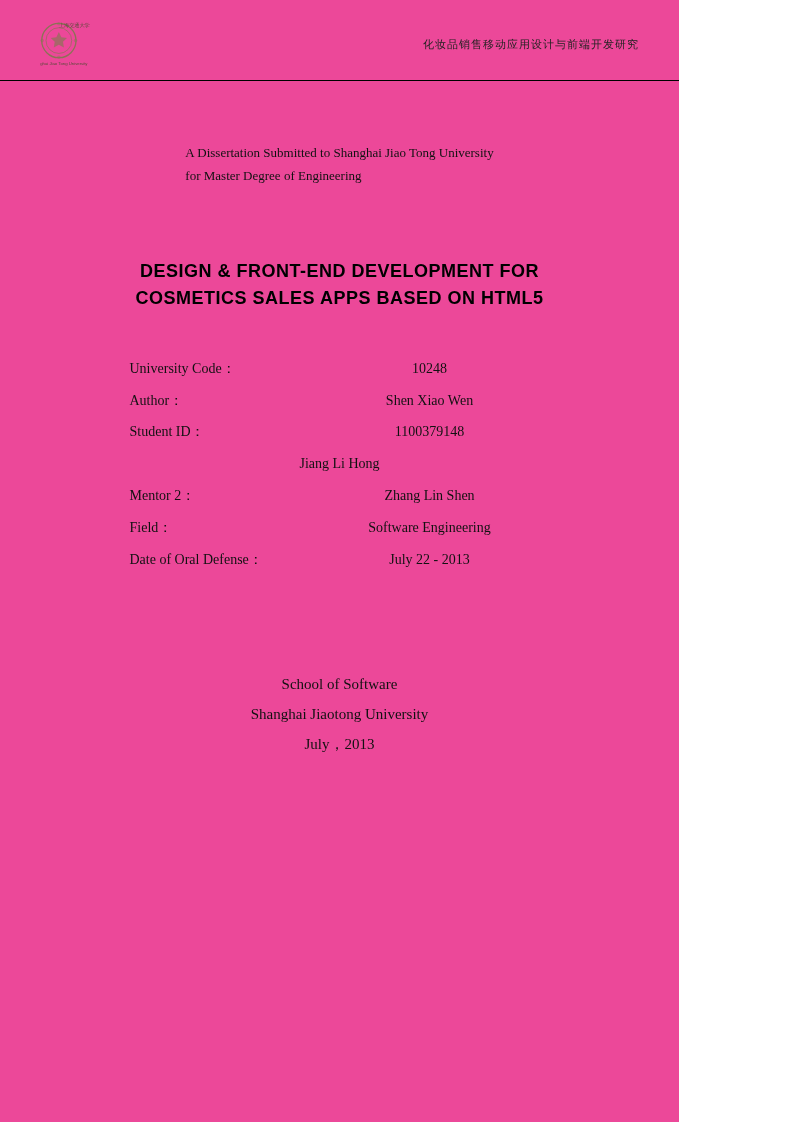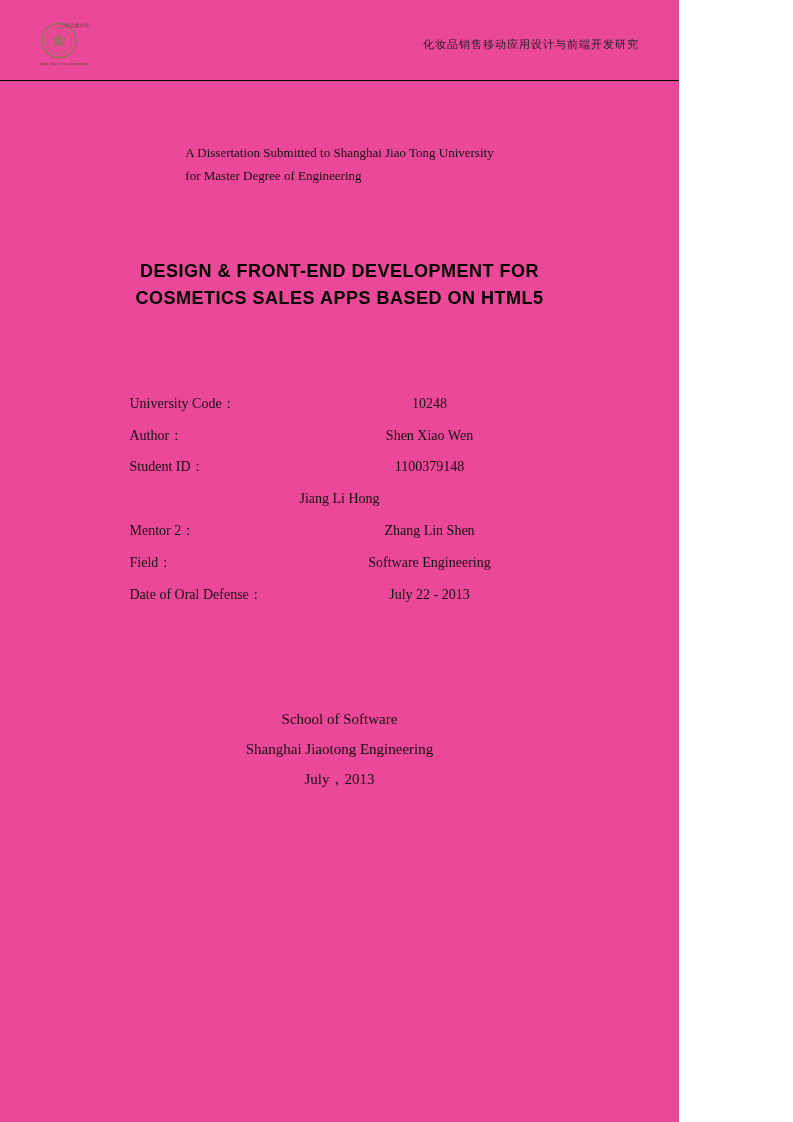--- a/index.html
+++ b/index.html
@@ -77,21 +77,21 @@
       font-size: 18px;
       font-weight: bold;
       line-height: 1.5;
       letter-spacing: 0.5px;
       color: #000;
       font-family: Arial, sans-serif;
     }
 
     
     .info-section {
-      margin-top: 80px;
+      margin-top: 45px;
       width: 100%;
       display: flex;
       justify-content: center;
     }
 
     .info-table {
       width: 420px;
     }
 
     .info-row {
@@ -200,18 +200,18 @@
           </div>
           <div class="info-row">
             <div class="info-label">Date of Oral Defense：</div>
             <div class="info-value">July 22 - 2013</div>
           </div>
         </div>
     </div>
 
     <div class="footer-info">
       <div>School of Software</div>
-      <div>Shanghai Jiaotong Engineering</div>
+      <div>Shanghai Jiaotong University</div>
       <div class="date">July，2013</div>
     </div>
 
   </div>
 </div>
 
 </body></html>

